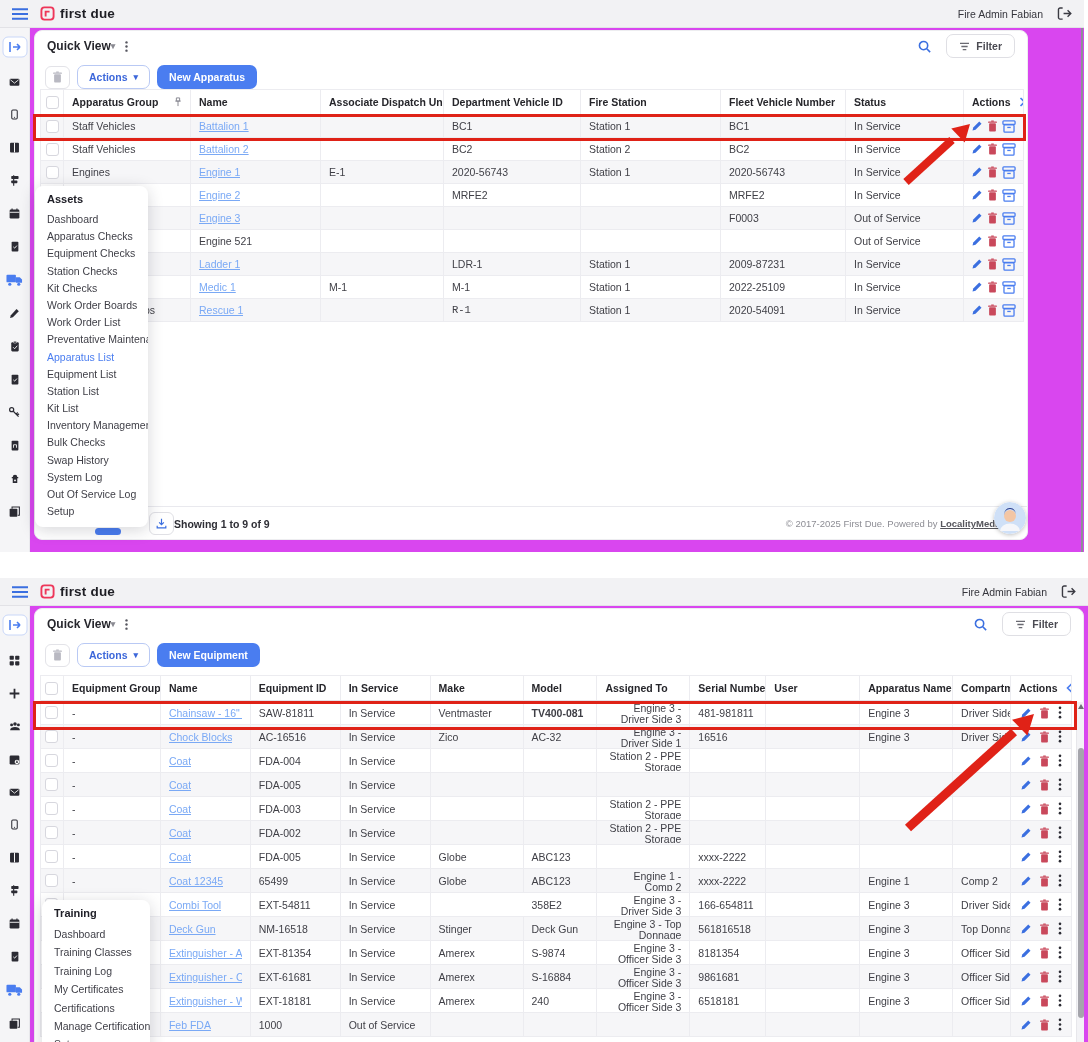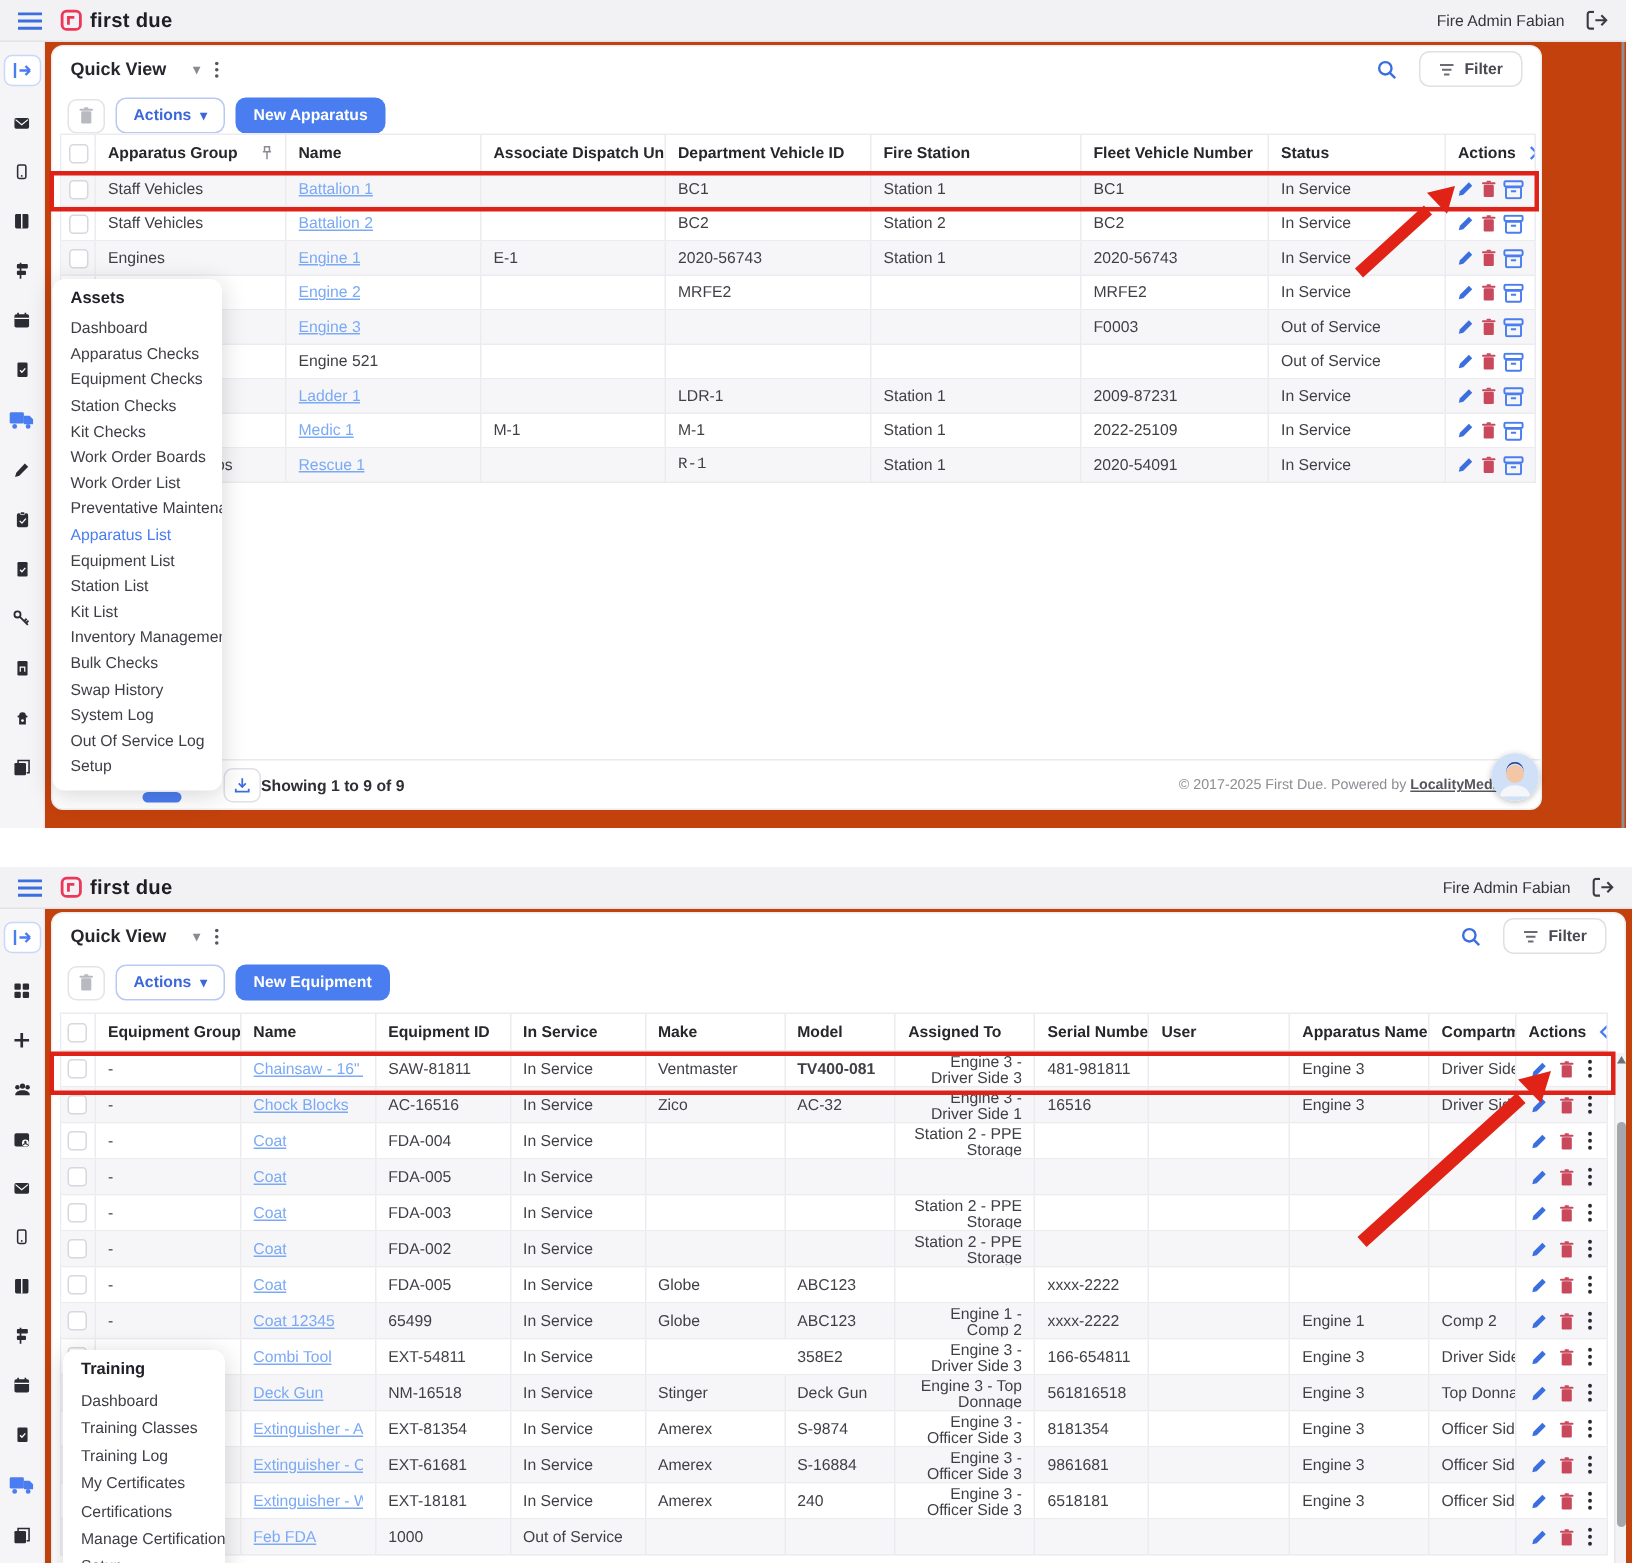--- a/index.html
+++ b/index.html
@@ -1,18 +1,18 @@
 <!DOCTYPE html>
 <html><head>
 <meta charset="utf-8">
 <style>
   html,body{margin:0;padding:0;background:#fff;width:1088px;height:1042px;overflow:hidden;
     font-family:"Liberation Sans", sans-serif;}
   *{box-sizing:border-box;}
-  .shot{position:absolute;left:0;overflow:hidden;background:#c2410c;}
+  .shot{position:absolute;left:0;overflow:hidden;background:#d946ef;}
   [data-screen="0"].shot{top:0;width:1084px;height:552px;}
   [data-screen="1"].shot{top:578px;width:1088px;height:464px;}
 
   .appbar{position:absolute;top:0;left:0;right:0;height:28px;background:#f2f2f4;
     border-bottom:1px solid #e2e2e6;display:flex;align-items:center;padding:0 12px;gap:8px;z-index:5;}
   .burger{line-height:0;cursor:pointer;margin-right:4px;}
   .logo{display:flex;align-items:center;gap:5px;}
   .logo-text{font-size:13.5px;font-weight:600;color:#1e1e24;letter-spacing:.2px;}
   .spacer{flex:1;}
   .username{font-size:10.5px;color:#35353c;}
@@ -22,21 +22,21 @@
     border-right:1px solid #e9e9ed;display:flex;flex-direction:column;align-items:center;
     padding-top:8px;z-index:4;}
   .rail-item{margin-bottom:20px;line-height:0;cursor:pointer;}
   .rail-collapse{margin-bottom:18px;}
 
   .card{position:absolute;background:#fff;border:1px solid #ededf0;border-radius:8px;}
   [data-screen="0"] .card{left:34px;top:30px;width:994px;height:510px;}
   [data-screen="1"] .card{left:34px;top:30px;right:4px;height:620px;}
 
   .qvbar{display:flex;align-items:center;height:30px;padding:0 12px;gap:8px;}
-  .qv-label{display:flex;align-items:center;gap:18px;font-size:12px;font-weight:700;color:#26262c;cursor:pointer;}
+  .qv-label{display:flex;align-items:center;gap:0;font-size:12px;font-weight:700;color:#26262c;cursor:pointer;}
   .caret{color:#8a8a92;font-size:9px;}
   .kebab{line-height:0;cursor:pointer;margin-left:2px;}
   .search{line-height:0;cursor:pointer;margin-right:6px;}
   .filterbtn{display:flex;align-items:center;gap:6px;height:24px;padding:0 12px;background:#fff;
     border:1px solid #dfdfe4;border-radius:7px;font-size:10.5px;font-weight:700;color:#4a4a52;
     font-family:inherit;cursor:pointer;}
   .toolbar{display:flex;align-items:center;height:32px;padding:0 10px;gap:7px;}
   .trashbtn{width:25px;height:23px;background:#fff;border:1px solid #e3e3e8;border-radius:6px;
     display:flex;align-items:center;justify-content:center;cursor:pointer;}
   .actionsbtn{display:flex;align-items:center;gap:6px;height:24px;padding:0 11px;background:#fff;

